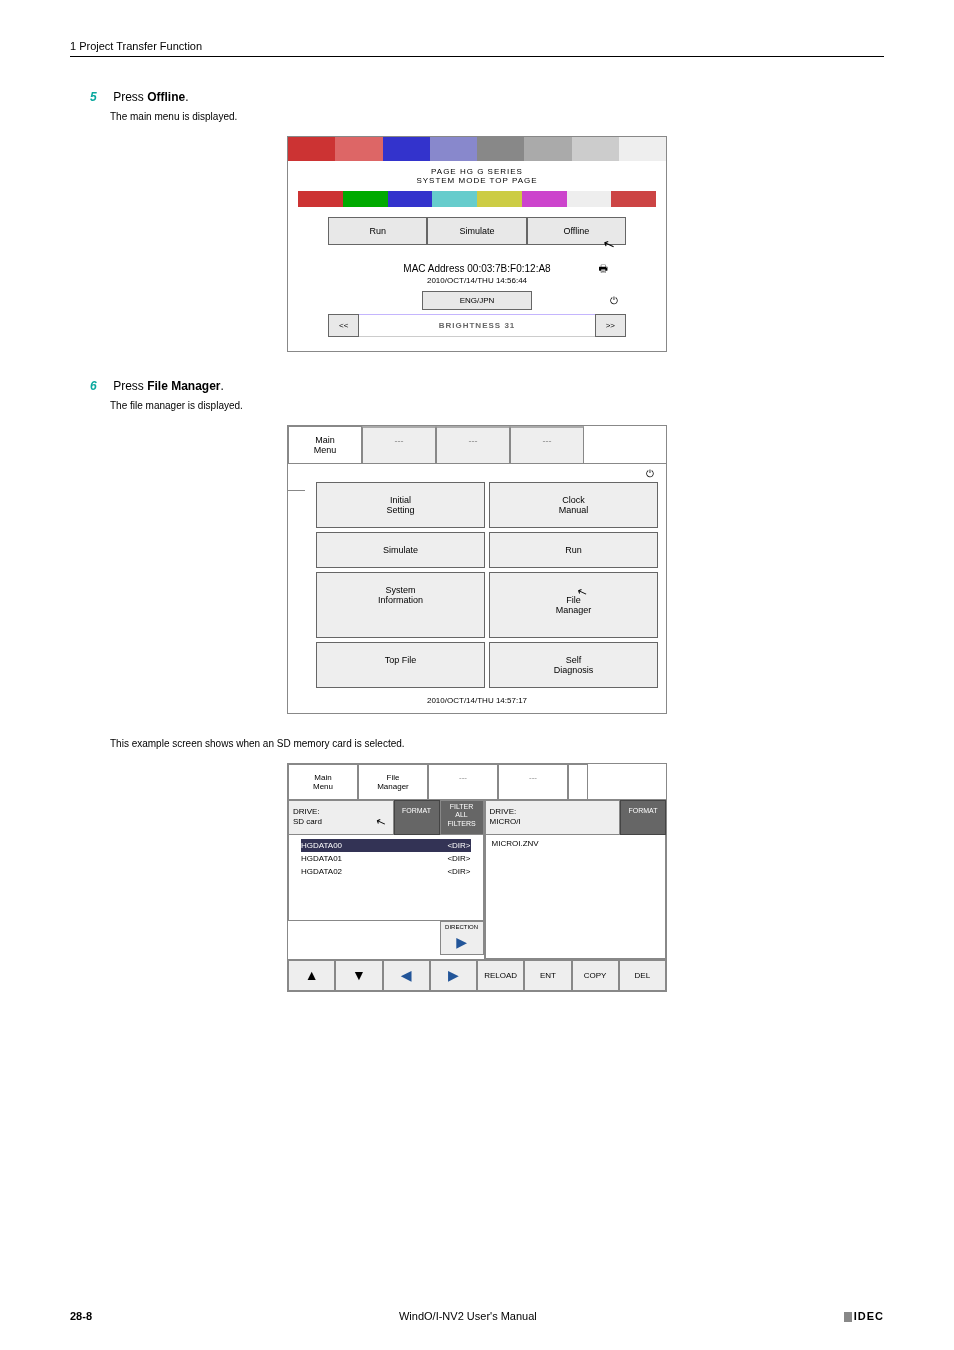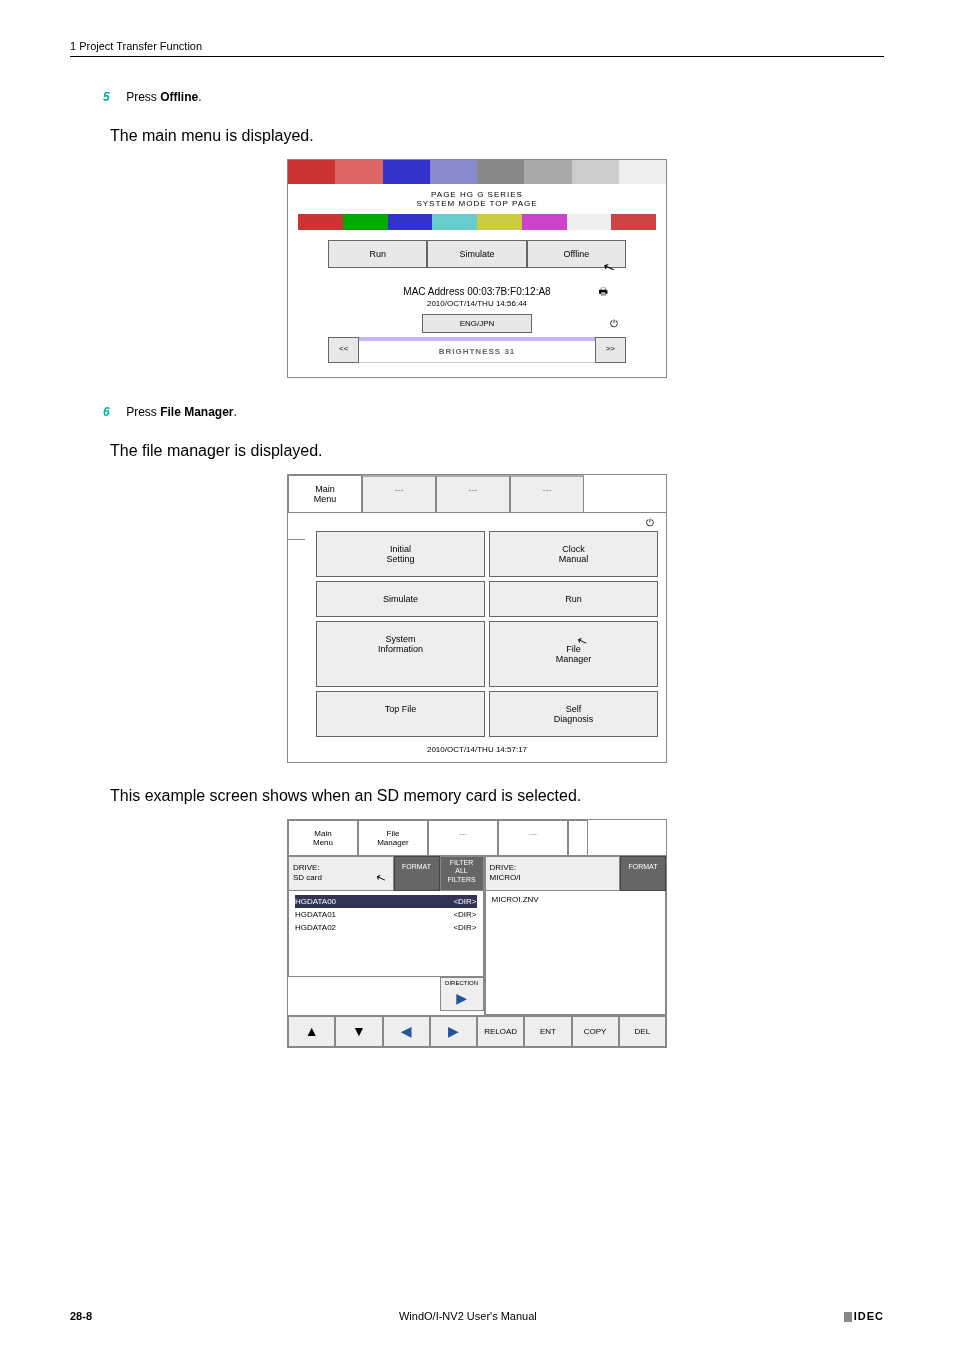--- a/index.html
+++ b/index.html
@@ -1,42 +1,42 @@
 <!DOCTYPE html>
 <html><head>
 <meta charset="utf-8">
 <style>
   * { box-sizing: border-box; margin: 0; padding: 0; }
   body { width: 954px; height: 1350px; font-family: Arial, Helvetica, sans-serif; background: #fff; color: #000; position: relative; }
   .page { padding: 40px 70px 0 70px; }
   .header-line { font-size: 11px; border-bottom: 1px solid #000; padding-bottom: 4px; margin-bottom: 30px; }
-  .step-row { margin-left: 33px; margin-bottom: 6px; }
+  .step-row { margin-left: 20px; margin-bottom: 6px; }
   .step-num { color: #0aa89e; font-style: italic; font-weight: bold; font-size: 12px; margin-right: 12px; }
   .step-text { font-size: 12px; }
-  .step-sub { font-size: 16px; margin-left: 40px; margin-top: 22px; margin-bottom: 14px; }
+  .step-sub { font-size: 10px; margin-left: 40px; margin-top: 6px; margin-bottom: 14px; }
 
   
   .fig { margin: 0 auto 24px auto; }
   .fig1 { width: 380px; border: 1px solid #888; background: #fff; padding: 0; }
   .gradbar { height: 24px; background: #fff; display:flex; }
   .gradbar .seg { flex:1; }
   .gradbar .seg.rd { background:#c33; } .gradbar .seg.bl { background:#33c; } .gradbar .seg.gy { background:#888; }
   .f1-title { text-align:center; font-size:8px; letter-spacing:1px; padding:6px 0; }
   .colorbar { height:16px; display:flex; margin:0 10px 10px 10px; }
   .colorbar span { flex:1; }
   .c1{background:#c33}.c2{background:#0a0}.c3{background:#33c}.c4{background:#6cc}.c5{background:#cc4}.c6{background:#c4c}.c7{background:#eee}.c8{background:#c44}
   .btn-row { display:flex; justify-content:center; gap:0; margin:6px 40px; }
   .btn3 { flex:1; font-size:9px; text-align:center; border:1px solid #666; background:#e8e8e8; padding:8px 0; position:relative; }
   .cursor { position:absolute; font-size:14px; right:10px; top:18px; transform:rotate(-20deg); }
   .mac { text-align:center; font-size:10px; margin-top:18px;}
   .dt  { text-align:center; font-size:8px; margin-top:2px; margin-bottom:6px;}
   .engjpn { width:110px; margin:4px auto; border:1px solid #666; background:#e8e8e8; font-size:8px; text-align:center; padding:4px 0;}
   .bright-row { display:flex; justify-content:center; gap:0; margin:4px 40px 14px 40px; }
   .bright-row .bb { border:1px solid #666; background:#e8e8e8; font-size:8px; padding:6px 10px; }
-  .bright-row .bcenter{ flex:1; text-align:center; font-size:8px; padding:6px 0; color:#666; letter-spacing:1px; font-weight:bold; border-top:4px solid #c4b5fd; border-bottom:1px solid #ccc;}
+  .bright-row .bcenter{ flex:1; text-align:center; font-size:8px; padding:6px 0; color:#666; letter-spacing:1px; font-weight:bold; border-top:1px solid #c4b5fd; border-bottom:1px solid #ccc;}
   .speaker { position:absolute; right:58px; font-size:10px; }
   .outlet  { position:absolute; right:48px; font-size:10px; }
   .relpos { position:relative; }
 
   
   .fig2 { width: 380px; border:1px solid #888; }
   .tabs { display:flex; }
   .tab { border:1px solid #888; border-bottom:none; font-size:9px; text-align:center; padding:8px 2px; width:74px; background:#fff; }
   .tab.dash { color:#888; background:#eee; border-top:2px solid #aaa;}
   .tab-area { border-top:1px solid #888; position:relative; }
@@ -54,21 +54,21 @@
   .f3-tab.dash { color:#888; }
   .f3-last { width:20px; border:1px solid #888; border-bottom:none;}
   .f3-body { display:flex; border-top:1px solid #888; }
   .f3-left { width:52%; border-right:1px solid #888; }
   .f3-right { width:48%; }
   .f3-row1 { display:flex; }
   .drive { font-size:8px; padding:6px 4px; border:1px solid #888; flex:1; background:#eee; position:relative; line-height:1.3;}
   .cursor3 { position:absolute; right:6px; top:14px; font-size:12px; transform:rotate(-20deg);}
   .fmt { font-size:7px; color:#fff; background:#666; padding:6px 2px; width:46px; text-align:center; border:1px solid #444;}
   .filterbox { width:44px; font-size:7px; text-align:center; border:1px solid #888; background:#666; color:#fff; padding:2px 0; line-height:1.2;}
-  .listL { font-size:8px; padding:4px 6px; height:86px; border:1px solid #888; border-top:none; background:#fff; }
+  .listL { font-size:8px; padding:4px 12px; height:86px; border:1px solid #888; border-top:none; background:#fff; }
   .listL .row { display:flex; justify-content:space-between; padding:2px 0;}
   .listL .row.sel { background:#335; color:#fff; }
   .listR { font-size:8px; padding:4px 6px; height:124px; border:1px solid #888; border-top:none; background:#fff;}
   .dirbox { font-size:6px; text-align:center; border-top:1px solid #888; border-left:1px solid #888; border-right:1px solid #888; width:44px; margin-left:auto; padding:2px 0; background:#eee;}
   .dirarrow { font-size:14px; color:#259; text-align:center; border-left:1px solid #888; border-right:1px solid #888; border-bottom:1px solid #888; width:44px; margin-left:auto; padding:2px 0 4px 0; background:#eee;}
   .f3-bot { display:flex; border-top:1px solid #888;}
   .bcell { flex:1; border:1px solid #888; font-size:8px; text-align:center; padding:10px 0; background:#eee;}
   .bcell.arrow { font-size:14px; padding:6px 0;}
 
   

